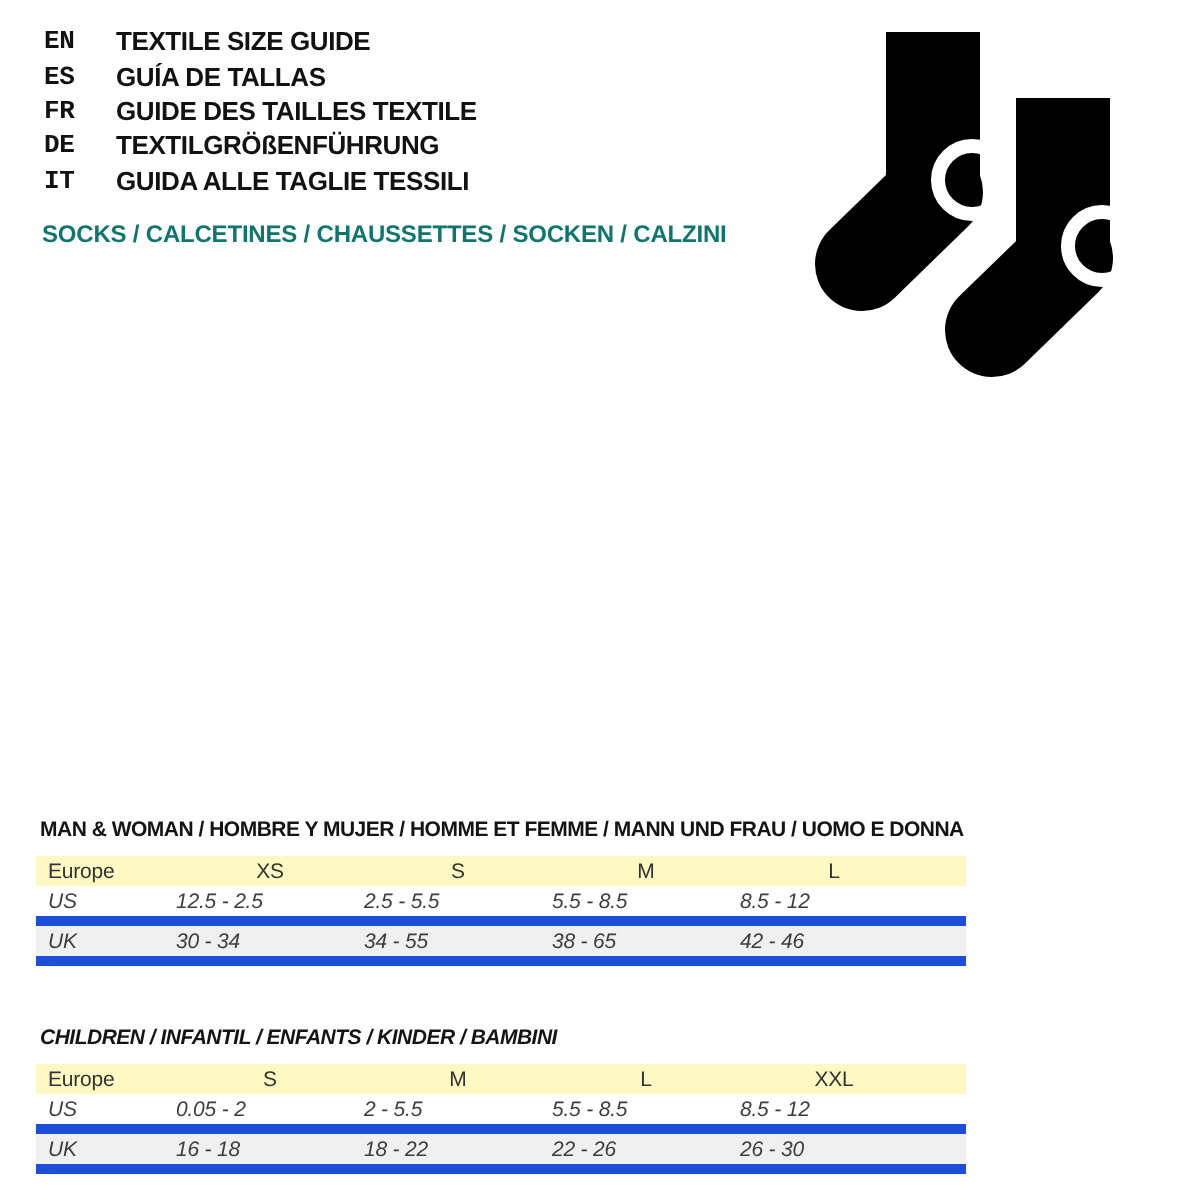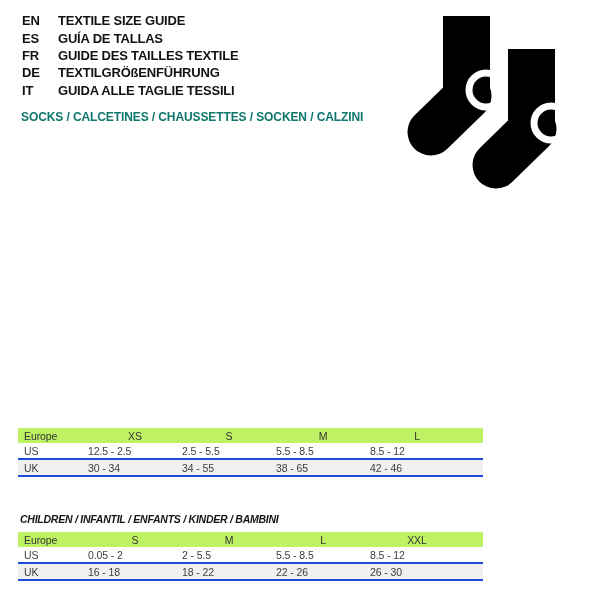--- a/index.html
+++ b/index.html
@@ -21,21 +21,21 @@
   }
   .lang-row {
     display: flex;
     height: 17.4px;
     align-items: center;
     font-weight: bold;
     font-size: 13px;
     letter-spacing: -0.2px;
     color: #121212;
   }
-  .lang-code { width: 36px; flex: 0 0 36px; }
+  .lang-code { width: 36px; flex: 0 0 36px; font-family: Liberation Mono, monospace; }
   .lang-label { white-space: nowrap; }
 
   .category-line {
     position: absolute;
     left: 21px;
     top: 110px;
     font-weight: bold;
     font-size: 12px;
     letter-spacing: -0.1px;
     white-space: nowrap;
@@ -72,27 +72,28 @@
     font-weight: normal;
     font-size: 10.5px;
     letter-spacing: -0.1px;
     padding: 0;
     vertical-align: middle;
     overflow: hidden;
     white-space: nowrap;
   }
   .size-table th {
     height: 15px;
-    background: #bef264;
+    background: #fef9c3;
     color: #333333;
   }
   .size-table td {
     height: 15px;
     color: #3d3d3d;
-    border-bottom: 2px solid #1d4ed8;
+    border-bottom: 5px solid #1d4ed8;
+    font-style: italic;
   }
   .size-table th.row-head, .size-table td.row-head {
     text-align: left;
     padding-left: 6px;
   }
   .size-table tr.alt td { background: #f0f0f0; }
 </style>
 </head>
 <body>
 
@@ -133,20 +134,21 @@
       </g>
 
       <g transform="translate(65,33)">
         <line x1="66" y1="90" x2="29" y2="126" stroke="#000000" stroke-width="47" stroke-linecap="round"></line>
         <rect x="41" y="10" width="47" height="82" fill="#000000"></rect>
         <circle cx="84" cy="84" r="17" fill="none" stroke="#ffffff" stroke-width="7"></circle>
       </g>
     </svg>
   </div>
 
+  <div class="table-title" style="top:409px;">MAN &amp; WOMAN / HOMBRE Y MUJER / HOMME ET FEMME / MANN UND FRAU / UOMO E DONNA</div>
   <table class="size-table" style="top:428px;">
     <colgroup>
       <col style="width:70px">
         <col style="width:94px">
         <col style="width:94px">
         <col style="width:94px">
         <col style="width:94px">
         <col style="width:19px">
     </colgroup>
     <thead>

